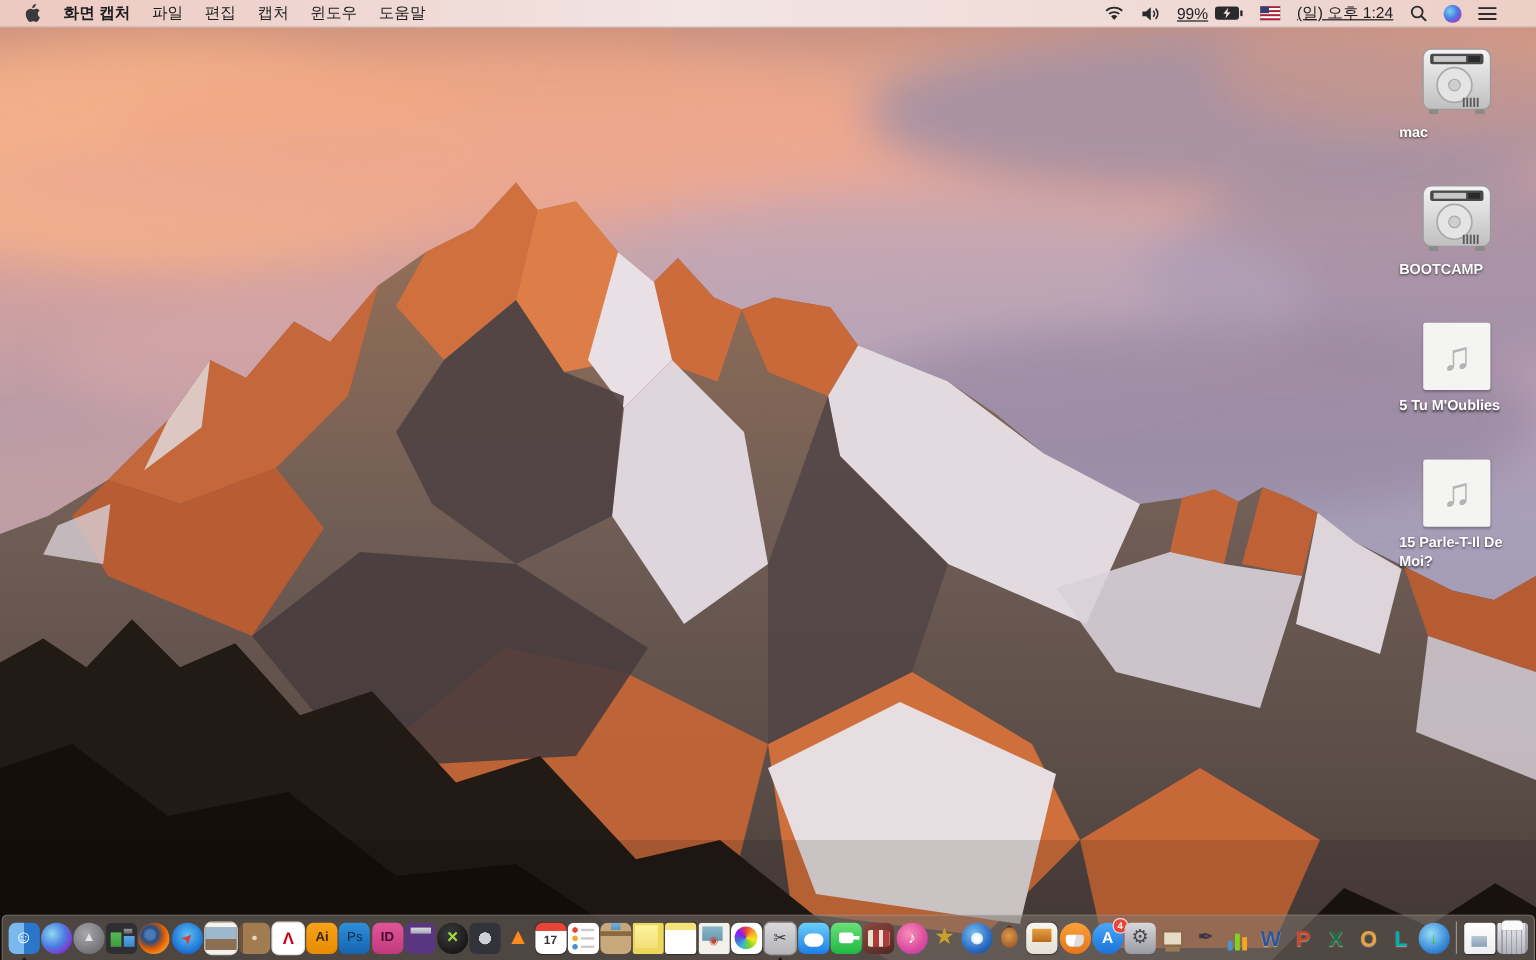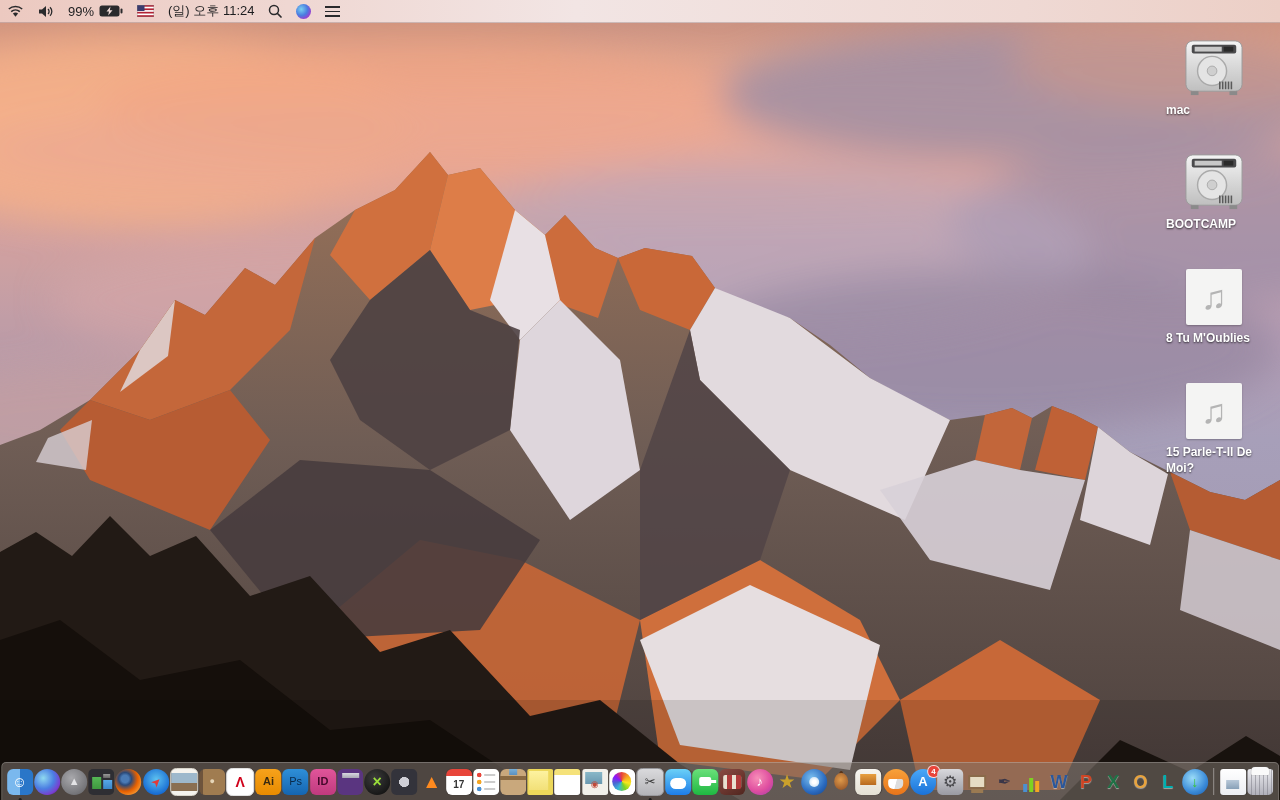--- a/index.html
+++ b/index.html
@@ -10,21 +10,21 @@
   
   .menubar{position:absolute;left:0;top:0;width:1280px;height:22px;
     background:linear-gradient(90deg,#ecc9c0,#f2e5e4 45%,#efd9d4 80%,#eccfc6);
     border-bottom:1px solid rgba(90,60,60,.25);
     display:flex;align-items:center;justify-content:space-between;
     font-size:13px;color:#1d1d1f;z-index:30;}
   .mb-left{display:flex;align-items:center;gap:0;padding-left:14px;height:100%;}
   .mb-item{padding:0 9px;height:100%;display:flex;align-items:center;white-space:nowrap;cursor:default;}
   .mb-item.appname{font-weight:bold;}
   .apple{padding:0 10px 0 6px;display:flex;align-items:center;height:100%;}
-  .mb-right{display:flex;align-items:flex-end;gap:0;padding-right:4px;height:100%;}
+  .mb-right{display:flex;align-items:flex-end;gap:0;padding-right:26px;height:100%;text-decoration:underline;}
   .st{padding:0 7px;height:100%;display:flex;align-items:center;white-space:nowrap;}
   .siri-orb{width:15px;height:15px;border-radius:50%;
     background:radial-gradient(circle at 35% 35%,#7ad0f0,#4a7de0 45%,#9a3fd0 75%,#28124a);}
   .nc-icon{width:15px;height:11px;
     background:repeating-linear-gradient(180deg,#2a2a2c 0 1.8px,transparent 1.8px 4.6px);}
 
   
   .dicon{position:absolute;width:96px;text-align:left;cursor:default;}
   .dicon .art{display:flex;justify-content:center;align-items:flex-end;height:64px;}
   .dlabel{margin-top:6px;font-size:12px;font-weight:bold;color:#fff;
@@ -124,20 +124,37 @@
     <polygon points="210,530 300,460 430,470 540,540 480,630 300,640" fill="#473b3d" opacity=".88"></polygon>
     <polygon points="640,470 690,330 700,380 790,470 760,560 640,620" fill="#514446" opacity=".85"></polygon>
 
     <polygon points="0,800 0,552 36,532 72,556 110,516 150,556 196,536 250,596 310,576 380,652 450,630 530,716 600,700 680,764 740,800" fill="#221a15"></polygon>
     <polygon points="0,800 0,640 60,620 140,680 240,660 330,730 430,720 520,780 560,800" fill="#150f0b"></polygon>
     <polygon points="1060,800 1120,740 1190,772 1246,736 1280,756 1280,800" fill="#1c1510"></polygon>
     <rect x="0" y="700" width="1280" height="100" fill="#000" opacity=".12"></rect>
   </svg>
 
   <div class="menubar">
+    <div class="mb-left">
+      <span class="apple">
+        <svg width="14" height="16" viewBox="0 0 14 16">
+          <path fill="#3a3a3c" d="M9.1,2.6c0.5-0.6,0.9-1.5,0.8-2.4C9.1,0.3,8.2,0.8,7.7,1.4C7.2,2,6.8,2.9,6.9,3.7C7.8,3.8,8.6,3.3,9.1,2.6z
+          M11.5,8.6c0-1.9,1.6-2.8,1.6-2.8c-0.9-1.3-2.2-1.4-2.7-1.5c-1.1-0.1-2.2,0.7-2.8,0.7c-0.6,0-1.5-0.7-2.4-0.6
+          C4,4.4,2.8,5.1,2.1,6.2c-1.3,2.2-0.3,5.5,0.9,7.3c0.6,0.9,1.3,1.9,2.3,1.8c0.9,0,1.3-0.6,2.4-0.6c1.1,0,1.4,0.6,2.4,0.6
+          c1,0,1.6-0.9,2.2-1.8c0.7-1,1-2,1-2.1C13.3,11.4,11.5,10.7,11.5,8.6z"></path>
+        </svg>
+      </span>
+      <span class="mb-item appname">화면 캡처</span>
+
+    <span class="mb-item">파일</span>
+        <span class="mb-item">편집</span>
+        <span class="mb-item">캡처</span>
+        <span class="mb-item">윈도우</span>
+        <span class="mb-item">도움말</span>
+      </div>
     <div class="mb-right">
       <span class="st">
         <svg width="17" height="13" viewBox="0 0 17 13">
           <path d="M8.5,11.7 L5.9,8.6 a4.1,4.1 0 0 1 5.2,0 Z" fill="#2a2a2c"></path>
           <path d="M4.2,6.6 a6.7,6.7 0 0 1 8.6,0" fill="none" stroke="#2a2a2c" stroke-width="1.5"></path>
           <path d="M1.8,4 a10,10 0 0 1 13.4,0" fill="none" stroke="#2a2a2c" stroke-width="1.5"></path>
         </svg>
       </span>
       <span class="st">
         <svg width="16" height="13" viewBox="0 0 16 13">
@@ -160,21 +177,21 @@
           <g fill="#b22234">
             <rect y="0" width="17" height="1.7"></rect>
               <rect y="3.4" width="17" height="1.7"></rect>
             <rect y="6.8" width="17" height="1.7"></rect>
               <rect y="10.2" width="17" height="1.8"></rect>
           </g>
           <rect width="7.5" height="6" fill="#3c3b6e"></rect>
           <rect width="17" height="12" fill="none" stroke="#8a8a8a" stroke-width="0.6"></rect>
         </svg>
       </span>
-      <span class="st">(일) 오후 11:24</span>
+      <span class="st">(일) 오후 1:24</span>
       <span class="st">
         <svg width="14" height="14" viewBox="0 0 14 14">
           <circle cx="6" cy="6" r="4.5" fill="none" stroke="#2a2a2c" stroke-width="1.5"></circle>
           <line x1="9.5" y1="9.5" x2="13" y2="13" stroke="#2a2a2c" stroke-width="1.7" stroke-linecap="round"></line>
         </svg>
       </span>
       <span class="st">
           <span class="siri-orb"></span>
         </span>
       <span class="st">
@@ -239,21 +256,21 @@
   <rect x="8" y="54" width="8" height="4" fill="#8a8a8a"></rect>
             <rect x="48" y="54" width="8" height="4" fill="#8a8a8a"></rect>
 </svg>
         </div>
         <div class="dlabel">BOOTCAMP</div>
       </div>
       <div class="dicon" style="right: 18px; top: 261px;">
         <div class="art">
           <div class="audio-tile">♫</div>
         </div>
-        <div class="dlabel">8 Tu M'Oublies</div>
+        <div class="dlabel">5 Tu M'Oublies</div>
       </div>
       <div class="dicon" style="right: 18px; top: 375px;">
         <div class="art">
           <div class="audio-tile">♫</div>
         </div>
         <div class="dlabel">15 Parle-T-Il De Moi?</div>
       </div>
     </div>
 
   <div class="dock" id="dock">

